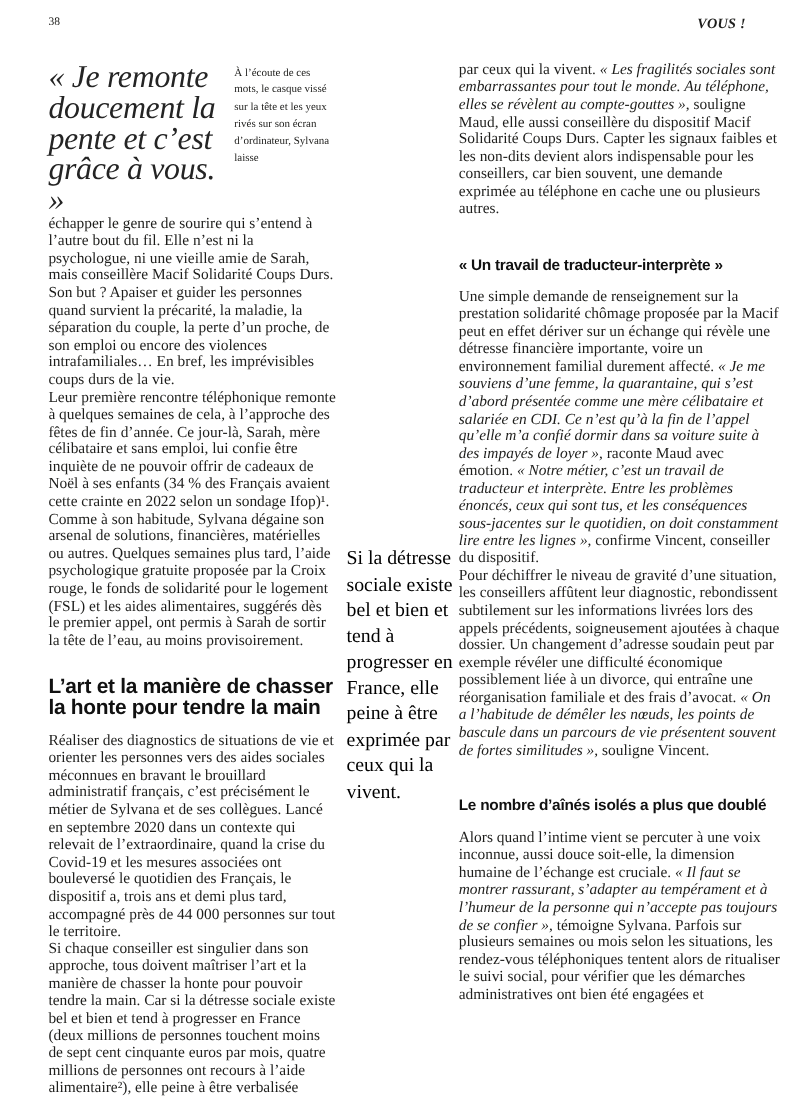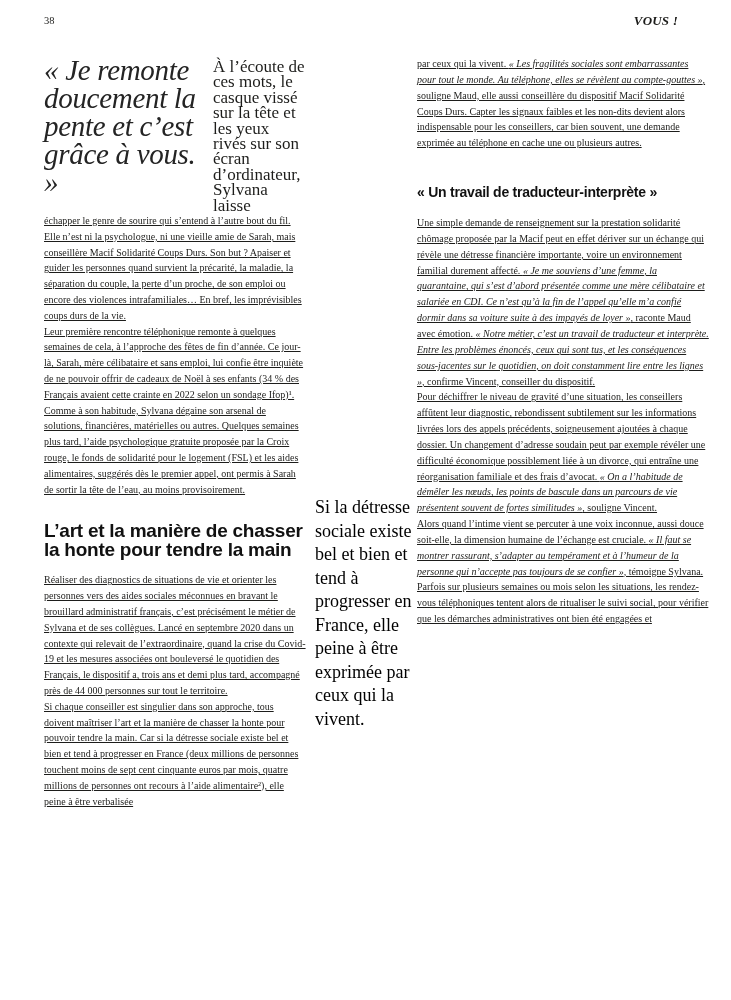--- a/index.html
+++ b/index.html
@@ -16,23 +16,23 @@
 
   
   .col-left{position:absolute;left:44px;top:56px;width:262px;}
   .col-right{position:absolute;left:417px;top:56px;width:292px;}
 
   .lead-row{display:flex;gap:11px;}
   .lead-quote{
     width:158px;font-style:italic;font-size:29px;line-height:28px;
     letter-spacing:-0.3px;color:#242424;
   }
-  .lead-side{width:93px;font-size:17px;line-height:15.4px;padding-top:3px;}
+  .lead-side{width:93px;font-size:10px;line-height:15.4px;padding-top:3px;}
 
-  p.body{margin:0;font-size:10px;line-height:15.85px;text-align:left;text-decoration:underline;}
+  p.body{margin:0;font-size:14px;line-height:15.85px;text-align:left;}
   .col-left p.body{line-height:15.8px;}
   .first-block{margin-top:3px;}
 
   h2.section{
     font-family:"Liberation Sans", sans-serif;font-weight:bold;
     font-size:19px;line-height:19px;letter-spacing:-0.25px;
     margin:24px 0 13px 0;color:#111;
   }
   .col-right h2.section{font-size:14px;margin-top:32px;}
 
@@ -68,17 +68,18 @@
 
   <div class="col-right">
     <p class="body"><span>par ceux qui la vivent. </span><em>« Les fragilités sociales sont embarrassantes pour tout le monde. Au téléphone, elles se révèlent au compte-gouttes »</em><span>, souligne Maud, elle aussi conseillère du dispositif Macif Solidarité Coups Durs. Capter les signaux faibles et les non-dits devient alors indispensable pour les conseillers, car bien souvent, une demande exprimée au téléphone en cache une ou plusieurs autres.</span></p>
 
     <h2 class="section">« Un travail de traducteur-interprète »</h2>
 
     <p class="body"><span>Une simple demande de renseignement sur la prestation solidarité chômage proposée par la Macif peut en effet dériver sur un échange qui révèle une détresse financière importante, voire un environnement familial durement affecté. </span><em>« Je me souviens d’une femme, la quarantaine, qui s’est d’abord présentée comme une mère célibataire et salariée en CDI. Ce n’est qu’à la fin de l’appel qu’elle m’a confié dormir dans sa voiture suite à des impayés de loyer »</em><span>, raconte Maud avec émotion. </span><em>« Notre métier, c’est un travail de traducteur et interprète. Entre les problèmes énoncés, ceux qui sont tus, et les conséquences sous-jacentes sur le quotidien, on doit constamment lire entre les lignes »</em><span>, confirme Vincent, conseiller du dispositif.</span></p>
 
     <p class="body"><span>Pour déchiffrer le niveau de gravité d’une situation, les conseillers affûtent leur diagnostic, rebondissent subtilement sur les informations livrées lors des appels précédents, soigneusement ajoutées à chaque dossier. Un changement d’adresse soudain peut par exemple révéler une difficulté économique possiblement liée à un divorce, qui entraîne une réorganisation familiale et des frais d’avocat. </span><em>« On a l’habitude de démêler les nœuds, les points de bascule dans un parcours de vie présentent souvent de fortes similitudes »</em><span>, souligne Vincent.</span></p>
 
+    <h2 class="section">Le nombre d’aînés isolés a plus que doublé</h2>
 
     <p class="body"><span>Alors quand l’intime vient se percuter à une voix inconnue, aussi douce soit-elle, la dimension humaine de l’échange est cruciale. </span><em>« Il faut se montrer rassurant, s’adapter au tempérament et à l’humeur de la personne qui n’accepte pas toujours de se confier »</em><span>, témoigne Sylvana. Parfois sur plusieurs semaines ou mois selon les situations, les rendez-vous téléphoniques tentent alors de ritualiser le suivi social, pour vérifier que les démarches administratives ont bien été engagées et</span></p>
   </div>
 
 </div>
 
 </body></html>

